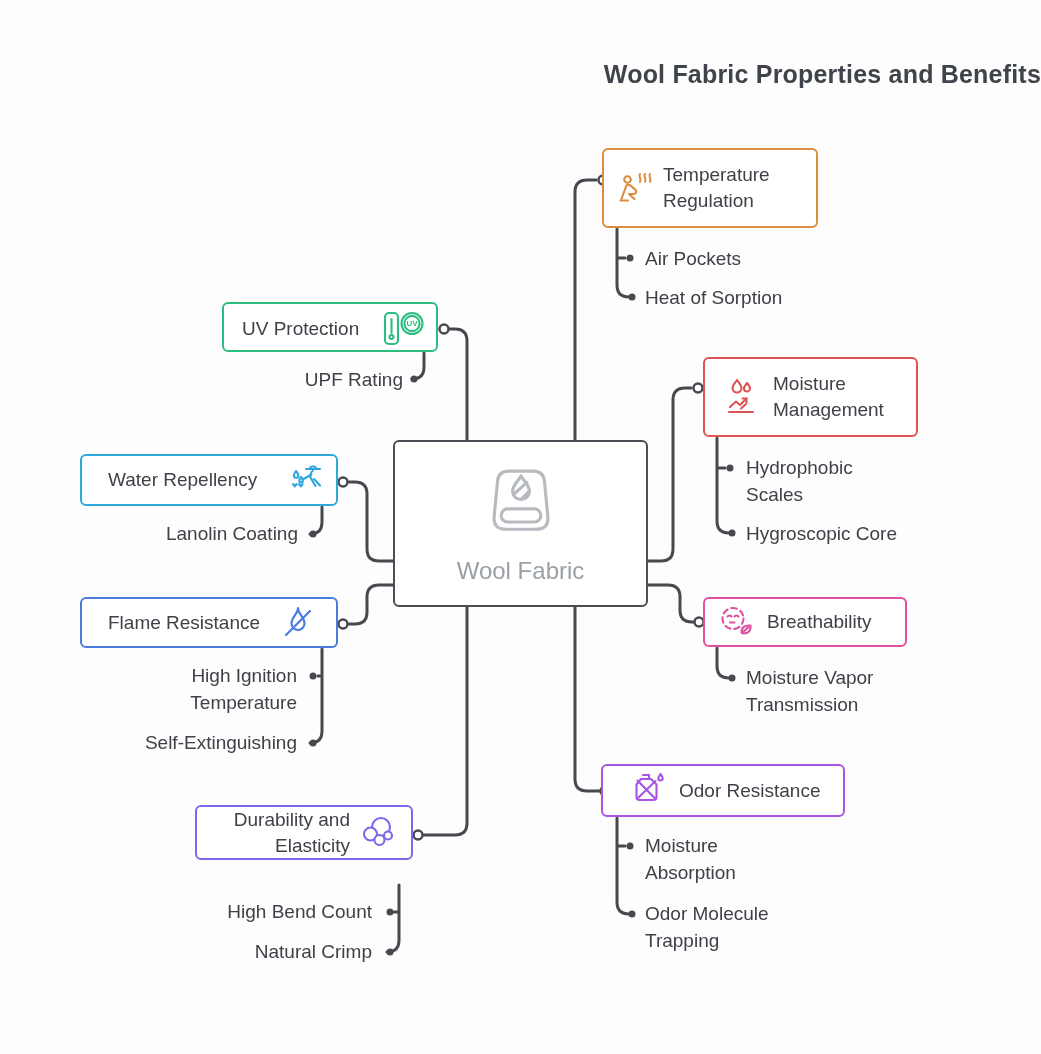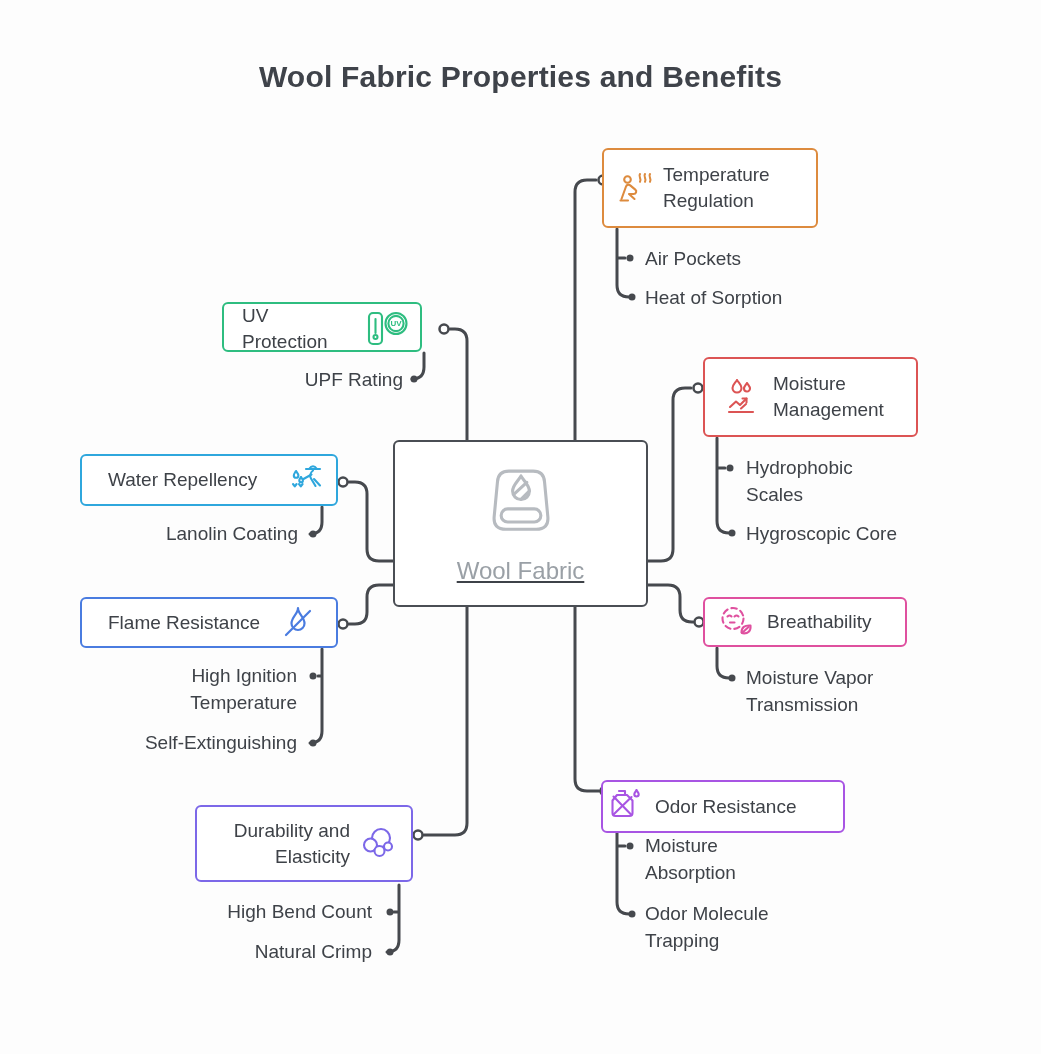--- a/index.html
+++ b/index.html
@@ -5,21 +5,21 @@
   html,body{margin:0;padding:0;}
   body{
     width:1041px;height:1054px;position:relative;overflow:hidden;
     background:#fdfdfd;
     font-family:"Liberation Sans","DejaVu Sans",sans-serif;
     color:#3e4248;
   }
   .stage{position:absolute;inset:0;width:1041px;height:1054px;}
   .title{
     position:absolute;top:60px;left:0;width:100%;
-    text-align:center;font-size:30px;font-weight:bold;color:#3f434a;
+    text-align:right;font-size:25px;font-weight:bold;color:#3f434a;
     letter-spacing:.2px;
   }
   svg.wires{position:absolute;left:0;top:0;pointer-events:none;}
   .node{
     position:absolute;background:#ffffff;border:2px solid #888;
     border-radius:6px;display:flex;align-items:center;box-sizing:border-box;
   }
   .nlabel{font-size:19px;line-height:26px;color:#3e4248;}
   .icon{display:inline-flex;flex:0 0 auto;}
   .icon svg{display:block;}
@@ -86,21 +86,21 @@
       <circle cx="313" cy="676" r="3.5"></circle>
       <circle cx="313" cy="743" r="3.5"></circle>
       <circle cx="732" cy="678" r="3.5"></circle>
       <circle cx="630" cy="846" r="3.5"></circle>
       <circle cx="632" cy="914" r="3.5"></circle>
       <circle cx="390" cy="912" r="3.5"></circle>
       <circle cx="390" cy="952" r="3.5"></circle>
     </g>
   </svg>
 
-  <div class="node center-node" style="left: 393px; top: 440px; width: 255px; height: 167px; border-color: rgb(74, 78, 84); text-decoration: underline;">
+  <div class="node center-node" style="left: 393px; top: 440px; width: 255px; height: 167px; border-color: rgb(74, 78, 84);">
     <span class="icon" style="color: rgb(183, 187, 192);">
       <svg width="92" height="86" viewBox="0 0 95 88" fill="none" stroke="currentColor" stroke-width="3.2" stroke-linecap="round" stroke-linejoin="round">
         <path d="M35 8 h25 q11 0 11.8 11 l3.4 36 q1.2 13 -12.2 13 h-31 q-13.4 0 -12.2 -13 l3.4 -36 q0.8 -11 11.8 -11 z"></path>
         <rect x="27" y="47" width="41" height="13.5" rx="6.75"></rect>
         <path d="M47.5 13 C44 19 38.8 22.6 38.8 28.6 a8.7 8.7 0 0 0 17.4 0 C56.2 22.6 51 19 47.5 13"></path>
         <path d="M40.6 31.5 L53.5 19.5"></path>
         <path d="M47.5 37 L56 28.5"></path>
       </svg>
     </span>
     <span class="center-label">Wool Fabric</span>
@@ -115,21 +115,21 @@
         <path d="M24 5 c-2.2 2.6 2.2 5.2 0 7.8"></path>
         <path d="M29 5 c-2.2 2.6 2.2 5.2 0 7.8"></path>
         <path d="M34 5 c-2.2 2.6 2.2 5.2 0 7.8"></path>
       </svg>
     </span>
     <span class="nlabel">Temperature Regulation</span>
   </div>
   <div class="child" style="left:645px;top:245px;">Air Pockets</div>
   <div class="child" style="left:645px;top:284px;">Heat of Sorption</div>
 
-  <div class="node row" style="left: 222px; top: 302px; width: 200px; height: 50px; padding: 4px 8px 0px 18px; gap: 8px; justify-content: space-between; border-color: rgb(46, 189, 128);">
+  <div class="node row" style="left: 222px; top: 302px; width: 216px; height: 50px; padding: 4px 8px 0px 18px; gap: 8px; justify-content: space-between; border-color: rgb(46, 189, 128);">
     <span class="nlabel">UV Protection</span>
     <span class="icon" style="color: rgb(46, 189, 128);">
       <svg width="46" height="40" viewBox="0 0 46 40" fill="none" stroke="currentColor" stroke-width="2.1" stroke-linecap="round" stroke-linejoin="round">
         <rect x="3" y="4" width="13" height="31" rx="4"></rect>
         <path d="M9.5 10 V 24"></path>
         <circle cx="9.5" cy="28" r="2"></circle>
         <circle cx="30" cy="14.5" r="10.5" fill="#ffffff"></circle>
         <circle cx="30" cy="14.5" r="7.6"></circle>
         <text x="30" y="17.4" font-size="8" font-weight="bold" text-anchor="middle" fill="currentColor" stroke="none" font-family="Liberation Sans, sans-serif">UV</text>
       </svg>
@@ -191,36 +191,36 @@
         <path d="M17.5 13.5 q2 -2 4 0"></path>
         <path d="M13 19.5 H17.5"></path>
         <path d="M24.5 29.5 C24.5 24.5 27.5 22 33.5 22.5 C34 28 31 31 25.5 30.2 Z"></path>
         <path d="M25 30 L31.5 24"></path>
       </svg>
     </span>
     <span class="nlabel">Breathability</span>
   </div>
   <div class="child wrap" style="left:746px;top:664px;width:145px;">Moisture Vapor Transmission</div>
 
-  <div class="node row" style="left: 601px; top: 764px; width: 244px; height: 53px; padding: 0px 10px 0px 4px; gap: 10px; border-color: rgb(168, 85, 227); margin-top: 16px;">
+  <div class="node row" style="left: 601px; top: 764px; width: 244px; height: 53px; padding: 0px 10px 0px 28px; gap: 10px; border-color: rgb(168, 85, 227);">
     <span class="icon" style="color: rgb(168, 85, 227);">
       <svg width="38" height="40" viewBox="0 0 38 40" fill="none" stroke="currentColor" stroke-width="2.1" stroke-linecap="round" stroke-linejoin="round">
         <path d="M12 4 h6 v4"></path>
         <path d="M10 8 h10 l5.5 5.5 V 26 q0 3 -3 3 h-14 q-3 0 -3 -3 V 13.5 Z"></path>
         <path d="M6.5 9.5 L24.5 28"></path>
         <path d="M24.5 10 L6.5 27.5"></path>
         <path d="M29.5 3 C28.5 4.8 27.3 5.8 27.3 7.3 a2.2 2.2 0 0 0 4.4 0 C31.7 5.8 30.5 4.8 29.5 3"></path>
       </svg>
     </span>
     <span class="nlabel">Odor Resistance</span>
   </div>
   <div class="child wrap" style="left:645px;top:832px;width:110px;">Moisture Absorption</div>
   <div class="child wrap" style="left:645px;top:900px;width:135px;">Odor Molecule Trapping</div>
 
-  <div class="node row" style="left: 195px; top: 805px; width: 218px; height: 77px; padding: 0px 12px 0px 0; gap: 9px; justify-content: flex-end; border-color: rgb(124, 104, 232);">
+  <div class="node row" style="left: 195px; top: 805px; width: 218px; height: 55px; padding: 0px 12px 0px 0; gap: 9px; justify-content: flex-end; border-color: rgb(124, 104, 232);">
     <span class="nlabel" style="text-align:right;width:135px;">Durability and Elasticity</span>
     <span class="icon" style="color: rgb(124, 104, 232);">
       <svg width="40" height="40" viewBox="0 0 40 40" fill="none" stroke="currentColor" stroke-width="2.1" stroke-linecap="round" stroke-linejoin="round">
         <circle cx="22" cy="14" r="9" fill="#ffffff"></circle>
         <circle cx="11.5" cy="21" r="6.5" fill="#ffffff"></circle>
         <circle cx="20.5" cy="27" r="5" fill="#ffffff"></circle>
         <circle cx="29" cy="22.5" r="4" fill="#ffffff"></circle>
       </svg>
     </span>
   </div>

